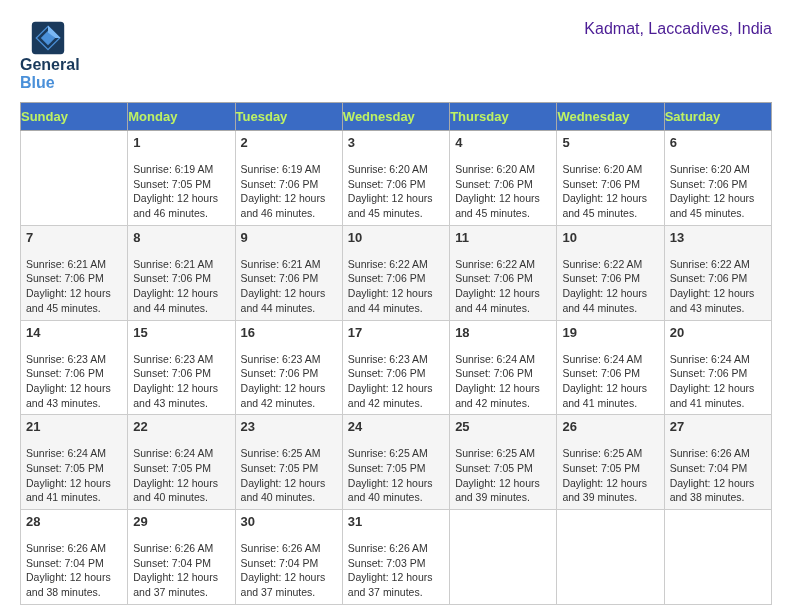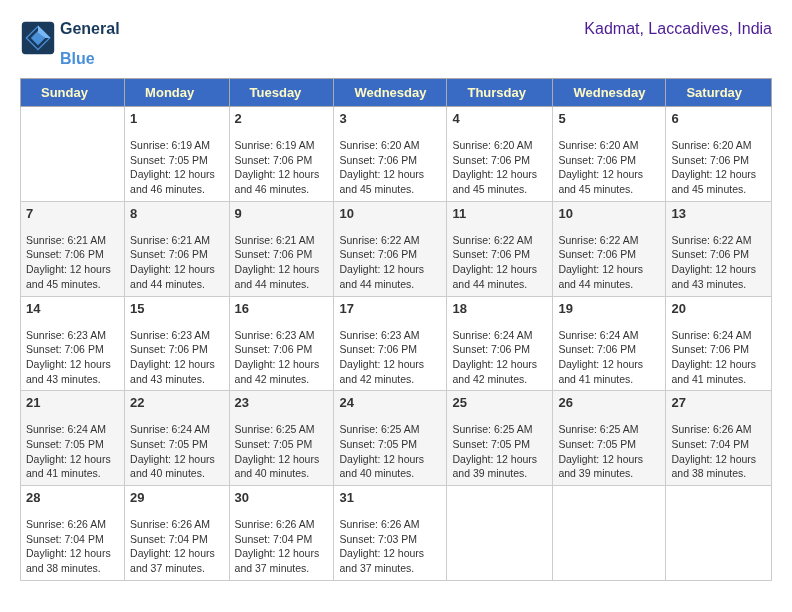--- a/index.html
+++ b/index.html
@@ -11,20 +11,22 @@
       padding: 20px;
     }
     .header {
       display: flex;
       justify-content: space-between;
       align-items: flex-start;
       margin-bottom: 10px;
     }
     .logo {
       display: flex;
+      align-items: center;
+      flex-direction: column;
     }
     .logo-icon {
       width: 36px;
       height: 36px;
       margin-right: 4px;
     }
     .title-block {
       text-align: right;
     }
     .month-year {
@@ -37,22 +39,22 @@
       font-size: 16px;
       color: #4c1d95;
     }
     table {
       width: 100%;
       border-collapse: collapse;
       font-size: 11px;
     }
     thead tr th {
       background-color: #3a6bc4;
-      color: #fef9c3;
-      padding: 6px 20px;
+      color: #bef264;
+      padding: 6px 0;
       text-align: left;
       font-size: 13px;
       font-weight: bold;
       border: 1px solid #aaa;
     }
     tbody tr td {
       border: 1px solid #ccc;
       vertical-align: top;
       padding: 4px 5px;
       height: 80px;
@@ -88,21 +90,21 @@
   <div class="logo">
     <svg class="logo-icon" viewBox="0 0 40 40">
       <rect x="2" y="2" width="36" height="36" rx="4" fill="#1a3a5c"></rect>
       <polygon points="20,6 34,20 20,34 6,20" fill="#4a90d9"></polygon>
       <polygon points="20,8 32,20 20,32 8,20" fill="#1a3a5c"></polygon>
       <polygon points="20,12 28,20 20,28 12,20" fill="#4a90d9"></polygon>
       <path d="M20 6 L34 20 L28 20 L20 14 Z" fill="#7ab8f5"></path>
     </svg>
     <div>
       <div style="font-size:16px;font-weight:bold;color:#1a3a5c;">General</div>
-      <div style="font-size:16px;font-weight:bold;color:#4a90d9;margin-top:12px;">Blue</div>
+      <div style="font-size:16px;font-weight:bold;color:#4a90d9;">Blue</div>
     </div>
   </div>
   <div class="title-block">
     <div class="location">Kadmat, Laccadives, India</div>
   </div>
 </div>
 
 <table>
   <thead>
     <tr>

